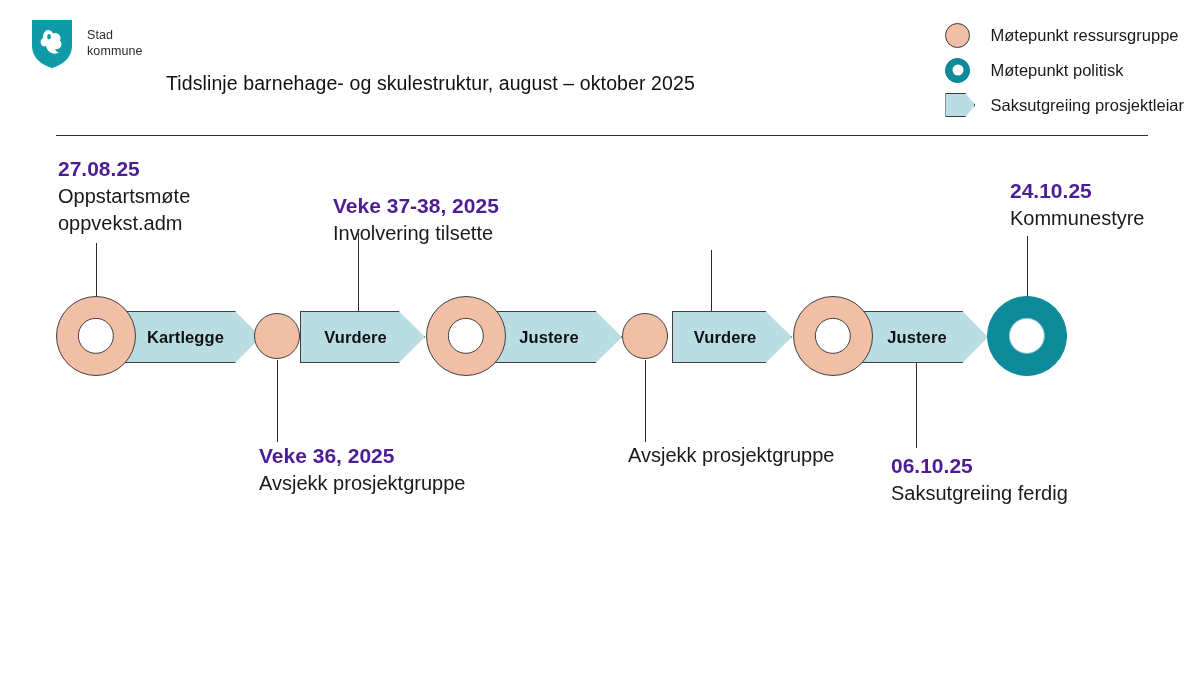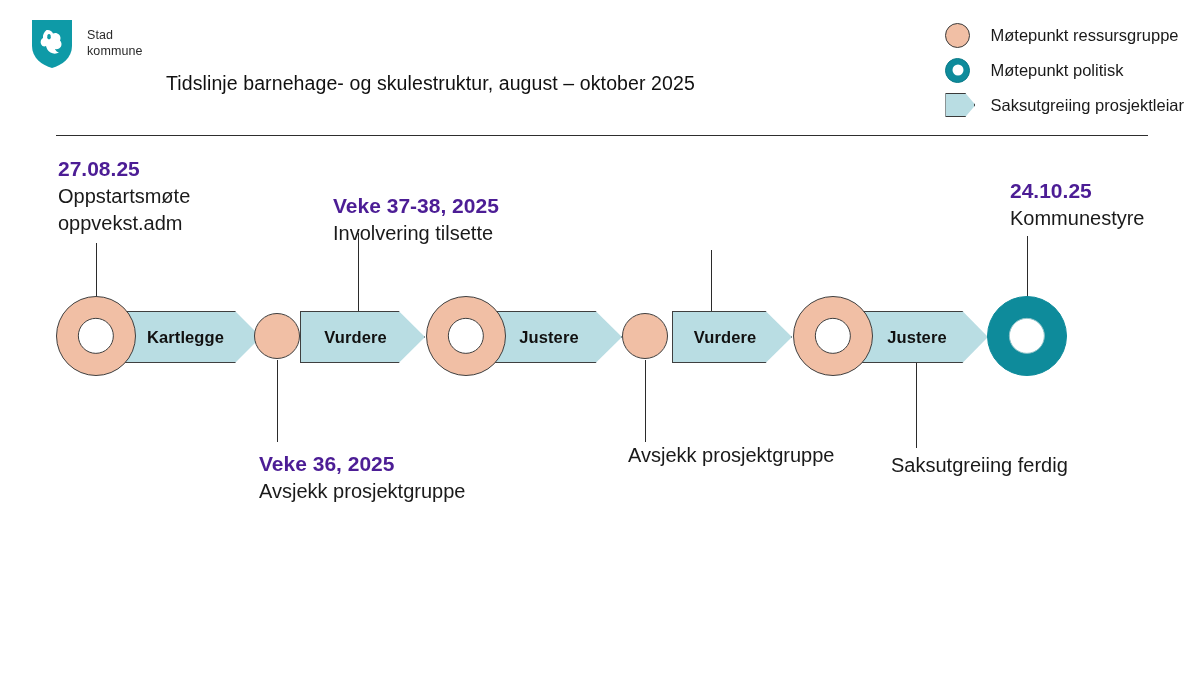--- a/index.html
+++ b/index.html
@@ -246,23 +246,24 @@
       <div class="desc">oppvekst.adm</div>
     </div>
     <div class="callout" style="left: 301px; top: 192px; margin-left: 32px;">
       <div class="date">Veke 37-38, 2025</div>
       <div class="desc">Involvering tilsette</div>
     </div>
     <div class="callout" style="left: 1010px; top: 177px;">
       <div class="date">24.10.25</div>
       <div class="desc">Kommunestyre</div>
     </div>
-    <div class="callout" style="left: 259px; top: 442px; margin-top: 8px;">
+    <div class="callout" style="left: 259px; top: 442px;">
       <div class="date">Veke 36, 2025</div>
       <div class="desc">Avsjekk prosjektgruppe</div>
     </div>
     <div class="callout" style="left: 628px; top: 442px;">
       <div class="desc">Avsjekk prosjektgruppe</div>
     </div>
     <div class="callout" style="left: 891px; top: 452px;">
+      <div class="date">06.10.25</div>
       <div class="desc">Saksutgreiing ferdig</div>
     </div>
   </div>
 
 </body></html>

